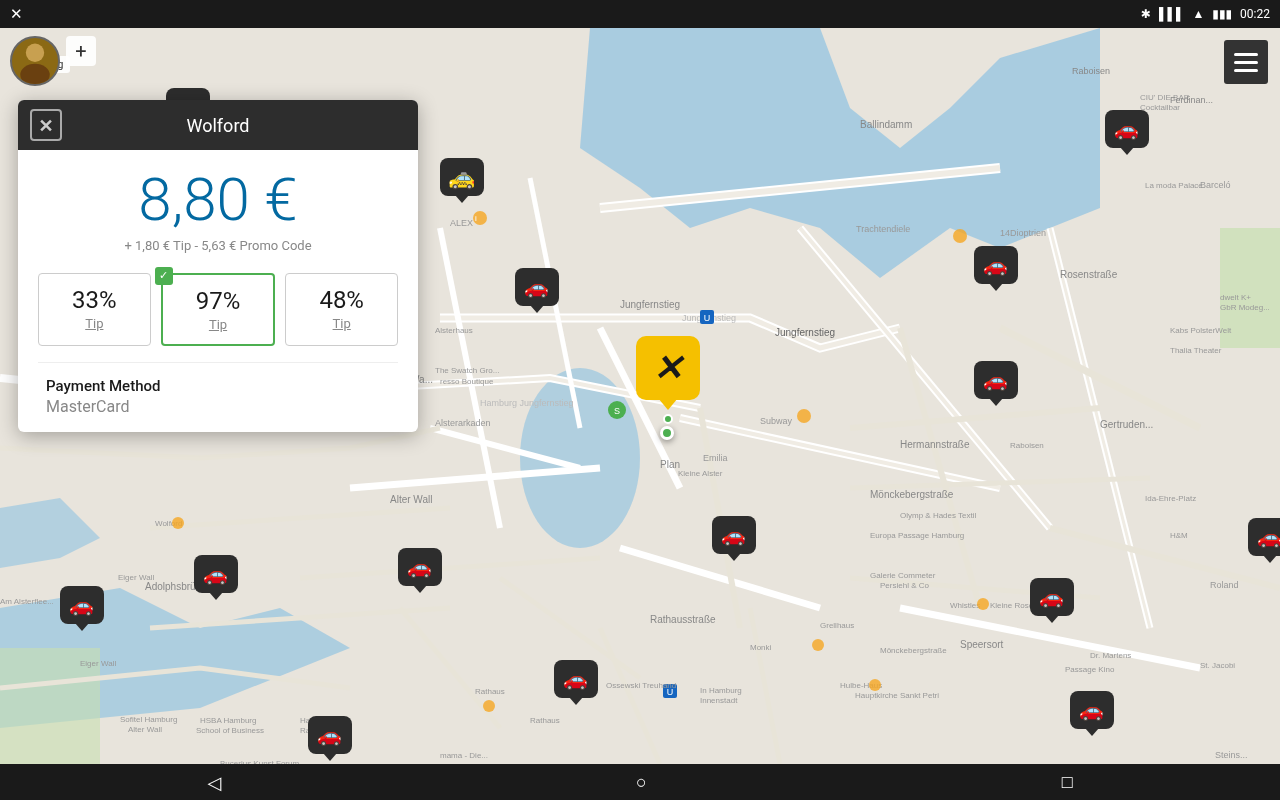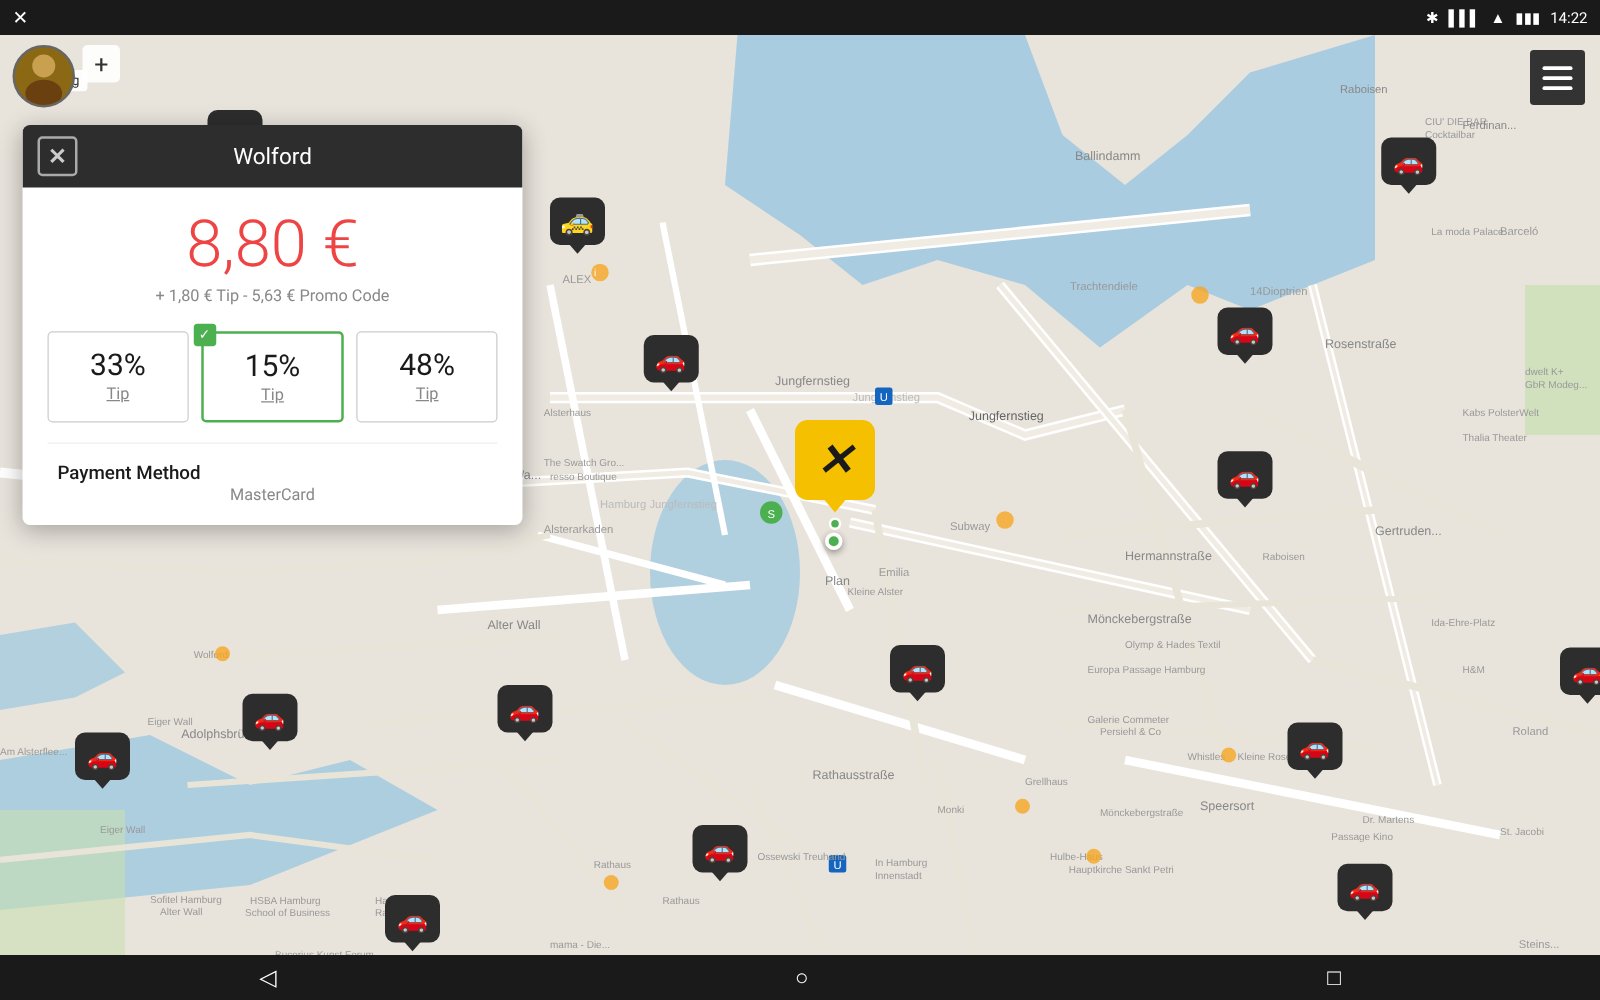--- a/index.html
+++ b/index.html
@@ -67,21 +67,21 @@
     #close-btn {
       position: absolute; left: 12px; width: 32px; height: 32px;
       border: 2px solid #aaa; border-radius: 4px; display: flex; align-items: center; justify-content: center;
       cursor: pointer; color: #ccc; font-size: 18px; font-weight: bold;
     }
     #panel-title { color: white; font-size: 18px; font-weight: 400; }
 
     #panel-body { padding: 20px 20px 16px; }
 
     #price-display { text-align: center; margin-bottom: 10px; }
-    #main-price { font-size: 52px; font-weight: 300; color: #ef4444; line-height: 1; }
+    #main-price { font-size: 60px; font-weight: 300; color: #0369a1; line-height: 1; }
     #fare-detail { color: #888; font-size: 13px; margin-top: 6px; line-height: 1.6; }
 
     
     #tip-row { display: flex; gap: 10px; margin: 16px 0; }
     .tip-btn {
       flex: 1; border: 1.5px solid #ccc; border-radius: 4px; padding: 12px 8px;
       text-align: center; cursor: pointer; background: white;
     }
     .tip-btn.selected { border-color: #4CAF50; border-width: 2px; position: relative; }
     .tip-pct { font-size: 24px; font-weight: 400; color: #1a1a1a; }
@@ -90,21 +90,21 @@
       position: absolute; top: -8px; left: -8px; width: 18px; height: 18px;
       background: #4CAF50; border-radius: 3px; display: flex; align-items: center; justify-content: center;
       color: white; font-size: 11px;
     }
 
     
     #payment-row { display: flex; border-top: 1px solid #eee; padding-top: 14px; }
     .pay-section { flex: 1; padding: 0 8px; }
     .pay-section + .pay-section { border-left: 1px solid #eee; }
     .pay-title { font-size: 15px; font-weight: 500; color: #1a1a1a; margin-bottom: 2px; }
-    .pay-sub { font-size: 13px; color: #888; text-align: center; }
+    .pay-sub { font-size: 16px; color: #888; }
     .green-check {
       display: inline-block; width: 22px; height: 22px; background: #4CAF50;
       border-radius: 3px; color: white; text-align: center; line-height: 22px; font-size: 13px; margin-right: 4px; vertical-align: middle;
     }
 
     
     .taxi-marker {
       position: absolute; display: flex; flex-direction: column; align-items: center; cursor: pointer;
     }
     .taxi-box {
@@ -148,21 +148,21 @@
 
 <div id="status-bar">
   <div class="status-left">
     <span style="font-size:15px; color:white;">✕</span>
   </div>
   <div class="status-right">
     <span>✱</span>
     <span>▌▌▌</span>
     <span>▲</span>
     <span>▮▮▮</span>
-    <span>14:22</span>
+    <span>00:22</span>
   </div>
 </div>
 
 <div id="map-container">
   <svg id="map-svg" viewBox="0 0 1280 736" xmlns="http://www.w3.org/2000/svg">
 
     <rect width="1280" height="736" fill="#e8e4dc"></rect>
 
     <path d="M 590 0 L 820 0 L 850 80 L 900 120 L 950 80 L 1000 30 L 1100 0 L 1100 180 L 1000 220 L 950 200 L 880 250 L 820 200 L 750 180 L 690 200 L 640 160 L 580 120 Z" fill="#9dc8e0" opacity="0.85"></path>
 
@@ -482,21 +482,21 @@
 
     <div id="tip-row">
 
       <div class="tip-btn">
         <div class="tip-pct">33%</div>
         <div class="tip-label">Tip</div>
       </div>
 
       <div class="tip-btn selected">
         <div class="check-mark">✓</div>
-        <div class="tip-pct">15%</div>
+        <div class="tip-pct">97%</div>
         <div class="tip-label">Tip</div>
       </div>
 
       <div class="tip-btn">
         <div class="tip-pct">48%</div>
         <div class="tip-label">Tip</div>
       </div>
     </div>
 
     <div id="payment-row">

